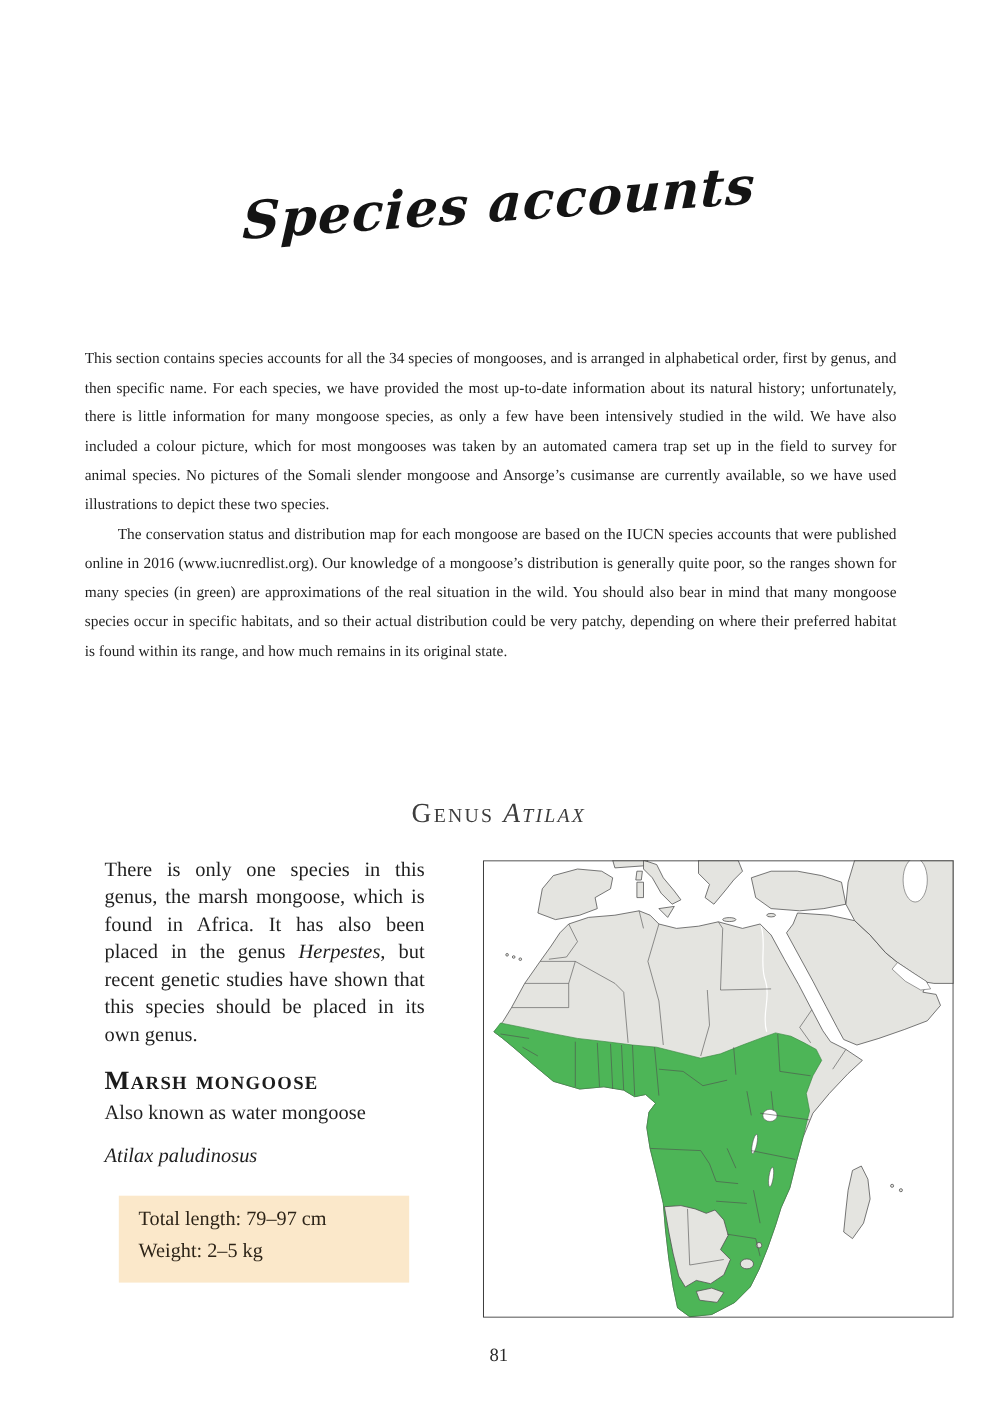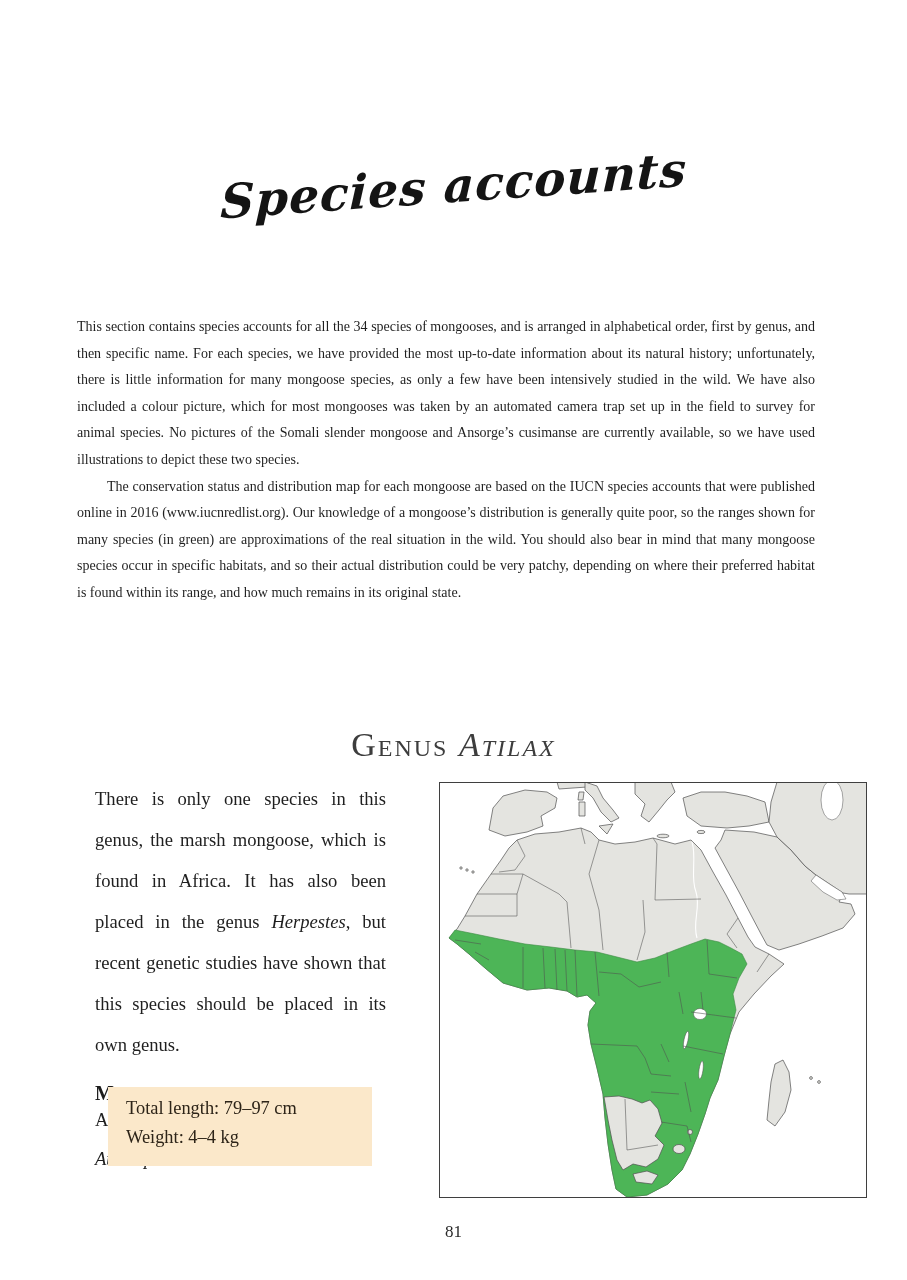--- a/index.html
+++ b/index.html
@@ -15,28 +15,28 @@
     font-size:47px;color:#141414;letter-spacing:1px;
     transform:rotate(-4deg) skewX(-6deg);
   }
   
   #intro{position:absolute;left:77px;top:314px;width:738px;
     font-size:14px;line-height:26.6px;text-align:justify;}
   #intro p{margin:0;}
   #intro p.indent{text-indent:30px;}
   
   #genus-heading{position:absolute;left:0;right:0;top:726px;text-align:center;
-    font-variant:small-caps;font-size:34px;letter-spacing:2px;color:#3d3d3d;}
+    font-variant:small-caps;font-size:25px;letter-spacing:2px;color:#3d3d3d;}
   #genus-heading .genus-name{font-style:italic;}
   
   #left-col{position:absolute;left:95px;top:778px;width:291px;}
-  #genus-body{font-size:18.6px;line-height:41px;text-align:justify;margin:0;}
+  #genus-body{font-size:18.6px;line-height:25px;text-align:justify;margin:0;}
   #genus-body .sp-italic{font-style:italic;}
   #species-heading{margin:17px 0 0 0;font-variant:small-caps;font-weight:bold;
-    font-size:20px;letter-spacing:1.2px;color:#1c1c1c;}
+    font-size:24px;letter-spacing:1.2px;color:#1c1c1c;}
   #sci-name{margin:10px 0 0 0;font-style:italic;font-size:18.6px;line-height:29px;}
   #alt-name{margin:0;font-size:18.6px;line-height:29px;}
   #fact-box{position:absolute;left:108px;top:1087px;width:228px;
     background:#FBE8CA;padding:7px 18px 14px 18px;
     font-size:18.4px;line-height:29px;color:#2d2418;}
   #fact-box div{white-space:nowrap;}
   
   #map-frame{position:absolute;left:439px;top:782px;width:428px;height:416px;}
   #map-frame svg{display:block;}
   .land{fill:#E4E4E0;stroke:#4F4F4F;stroke-width:0.7;stroke-linejoin:round;}
@@ -66,21 +66,21 @@
 
   <div id="left-col">
     <p id="genus-body"><span>There is only one species in this genus, the marsh mongoose, which is found in Africa. It has also been placed in the genus </span><span class="sp-italic">Herpestes</span><span>, but recent genetic studies have shown that this species should be placed in its own genus.</span></p>
     <h3 id="species-heading">Marsh mongoose</h3>
     <p id="alt-name">Also known as water mongoose</p>
     <p id="sci-name">Atilax paludinosus</p>
   </div>
 
   <div id="fact-box">
     <div>Total length: 79–97 cm</div>
-    <div>Weight: 4–4 kg</div>
+    <div>Weight: 2–5 kg</div>
   </div>
 
   <div id="map-frame">
     <svg width="428" height="416" viewBox="0 0 428 416">
 
       <rect x="0" y="0" width="428" height="416" fill="#ffffff"></rect>
 
       <path class="land" d="M78,58 L96,52 L120,50 L142,46 L152,50 L160,58 L176,62 L196,60 L214,56 L236,62 L252,58 L262,68
         L274,90 L287,113 L299,136 L309,155 L316,165 L330,172 L345,182
         L332,194 L315,212 L300,230 L291,252 L285,274 L279,298 L271,316 L266,332 L259,352 L251,372 L243,388

